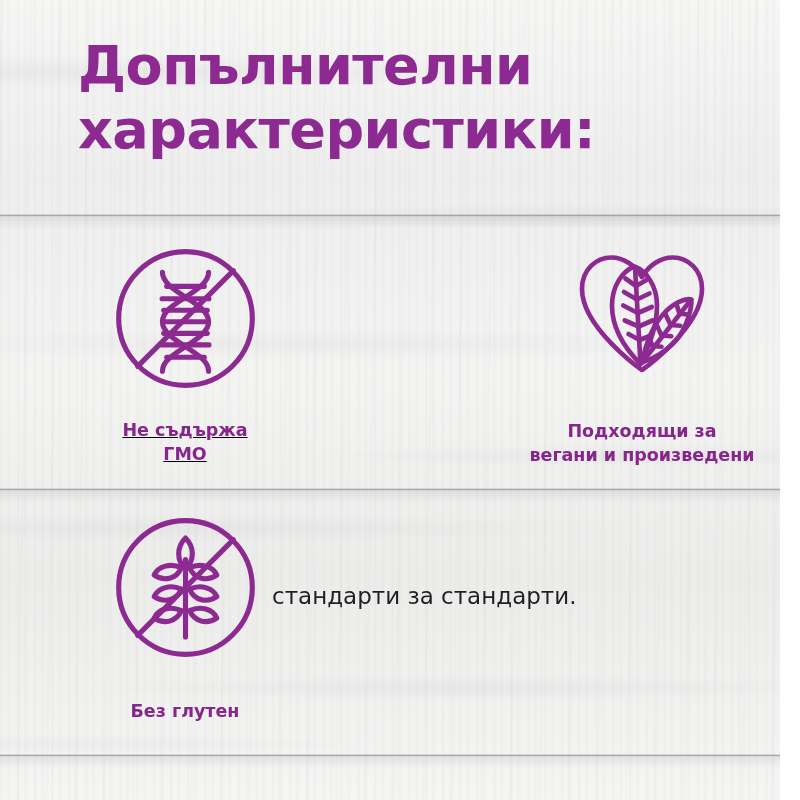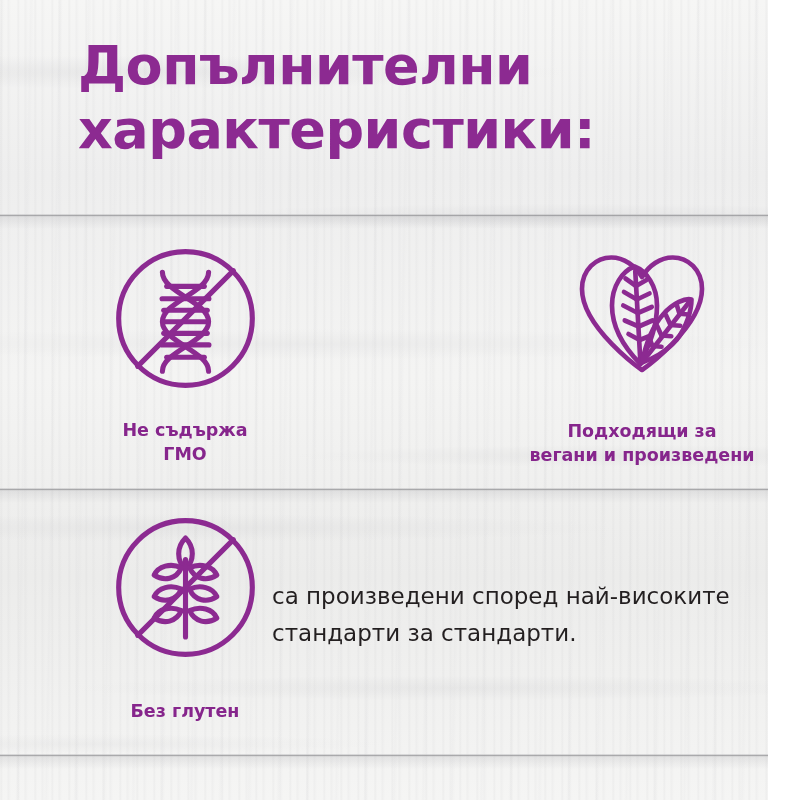--- a/index.html
+++ b/index.html
@@ -13,20 +13,21 @@
     font-family: "DejaVu Sans", "Liberation Sans", sans-serif;
   }
 
   
   .canvas {
     position: relative;
     width: 768px;
     height: 800px;
     background-color: #f2f2f1;
     overflow: hidden;
+    padding-left: 12px;
   }
   .wood-base {
     position: absolute;
     inset: 0;
     background:
       repeating-linear-gradient(
         90deg,
         rgba(255,255,255,0.0) 0px,
         rgba(196,196,198,0.16) 1px,
         rgba(255,255,255,0.0) 3px,
@@ -100,21 +101,21 @@
   }
   .feature .caption {
     margin-top: 10px;
     color: #86258C;
     font-weight: 700;
     font-size: 17.5px;
     line-height: 1.35;
     white-space: pre-line;
   }
 
-  #feature-gmo   { left: 35px;  top: 236px; width: 300px; }
+  #feature-gmo   { left: 35px;  top: 236px; width: 300px; text-decoration: underline; }
   #feature-soy   { left: 288px; top: 240px; width: 255px; }
   #feature-vegan { left: 487px; top: 238px; width: 310px; }
   #feature-gluten{ left: 35px;  top: 505px; width: 300px; }
 
   #feature-gmo    .caption { margin-top: 14px; }
   #feature-soy    .caption { margin-top: 24px; }
   #feature-vegan  .caption { margin-top: 28px; }
   #feature-gluten .caption { margin-top: 26px; }
 
   
@@ -228,17 +229,16 @@
         <path d="M52.5 51 C59 48, 66.5 50, 69 55.5 C63 59.5, 55.5 58, 52.5 51 Z"></path>
         <path d="M52.5 64 C59 61, 66.5 63, 69 68.5 C63 72.5, 55.5 71, 52.5 64 Z"></path>
 
         <path d="M21 79 L79 21"></path>
       </svg>
     </span>
     <div class="caption">Без глутен</div>
   </div>
 
   <div class="body-text">
-    <span class="body-line">са произведени според най-високите</span>
     <span class="body-line">стандарти за стандарти.</span>
   </div>
 
 </div>
 
 </body></html>

